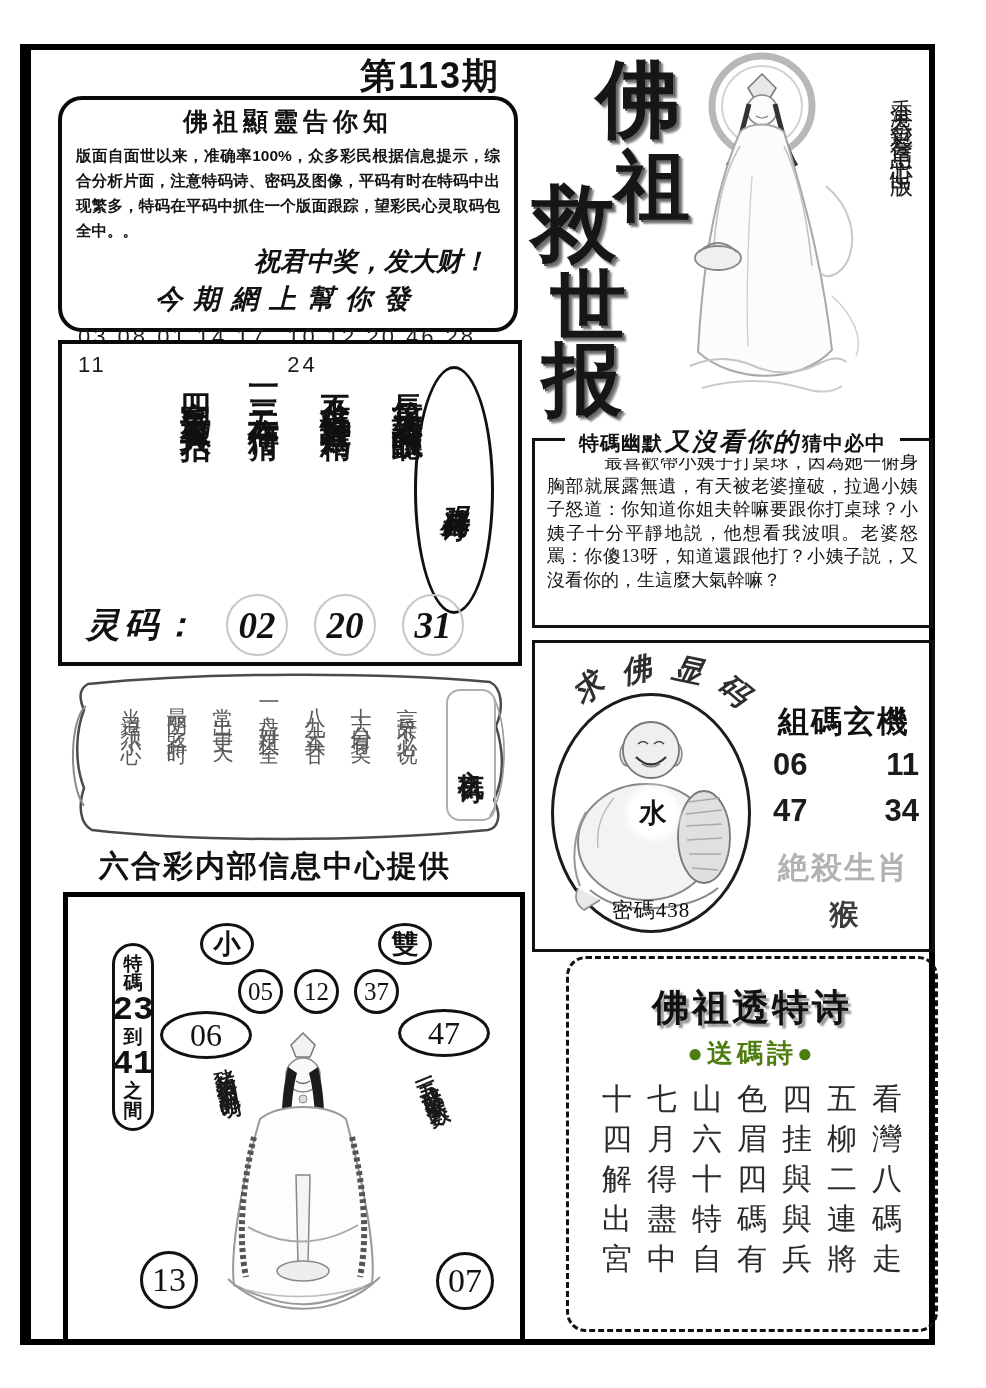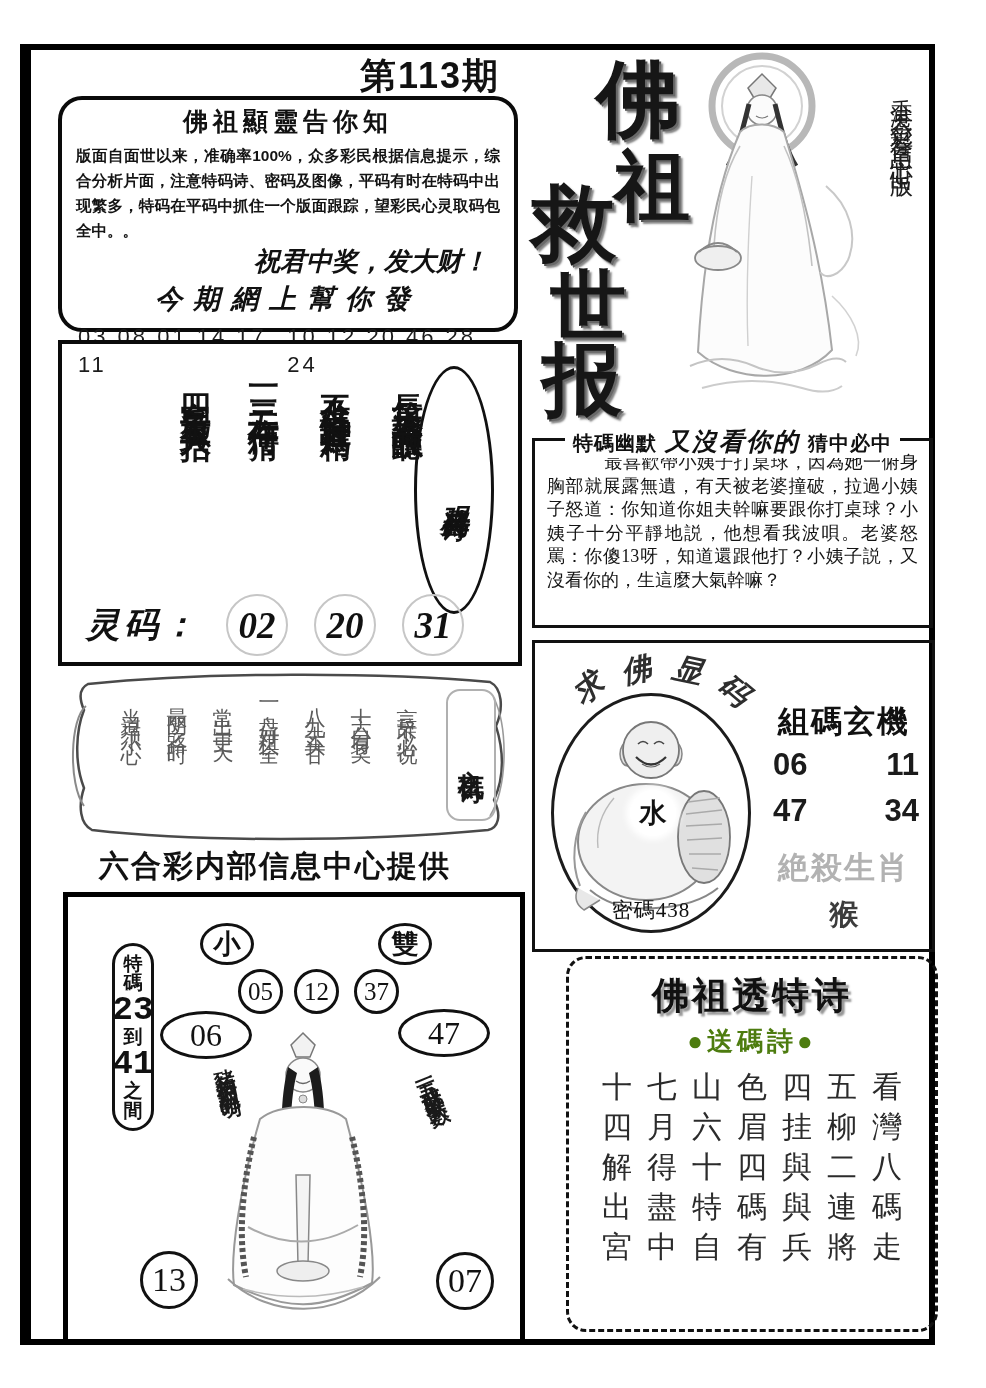--- a/index.html
+++ b/index.html
@@ -55,39 +55,39 @@
   .oval-num{position:absolute;width:92px;height:48px;border:3px solid #111;border-radius:50%;display:flex;align-items:center;justify-content:center;font-size:32px;box-sizing:border-box;}
   .circ-lg{position:absolute;width:58px;height:58px;border:3.5px solid #111;border-radius:50%;display:flex;align-items:center;justify-content:center;font-size:34px;box-sizing:border-box;}
   .diag{position:absolute;font-weight:bold;font-size:21px;letter-spacing:5px;color:#1a1a1a;line-height:1;}
 
   
   .mast{position:absolute;font-weight:bold;color:#161616;text-shadow:4px 4px 2px rgba(110,110,110,.85),2px 2px 0 #4c4c4c;line-height:1;}
   .publisher{left:886px;top:80px;height:330px;font-size:23px;letter-spacing:7px;color:#1d1d1d;}
 
   
   .joke-box{left:532px;top:438px;width:401px;height:190px;border:3px solid #111;box-sizing:border-box;}
-  .joke-title{position:absolute;top:-16px;left:30px;right:30px;background:#fff;display:flex;justify-content:center;align-items:baseline;gap:8px;white-space:nowrap;}
+  .joke-title{position:absolute;top:-16px;left:30px;right:30px;background:#fff;display:flex;justify-content:center;align-items:baseline;gap:2px;white-space:nowrap;}
   .joke-t1,.joke-t3{font-weight:bold;font-size:20px;letter-spacing:1px;}
   .joke-t2{font-weight:bold;font-style:italic;font-size:25px;letter-spacing:2px;}
   .joke-body{padding:10px 12px 0;font-size:18px;line-height:23.5px;text-align:justify;text-indent:3.2em;font-weight:500;color:#141414;}
 
   
   .buddha-box{left:532px;top:640px;width:403px;height:312px;border:3px solid #111;box-sizing:border-box;}
   .arc-ch{position:absolute;font-weight:bold;font-style:italic;font-size:30px;color:#2e2e2e;line-height:1;}
   .buddha-ellipse{position:absolute;left:16px;top:50px;width:200px;height:240px;border:3px solid #1c1c1c;border-radius:50%;box-sizing:border-box;}
   .water-badge{position:absolute;left:76px;top:94px;width:46px;height:46px;background:#fff;border-radius:50%;display:flex;align-items:center;justify-content:center;font-weight:bold;font-size:27px;box-shadow:0 0 6px 4px #fff;}
   .secret{position:absolute;bottom:6px;left:0;right:0;text-align:center;font-size:21px;letter-spacing:1px;}
   .group-title{position:absolute;left:222px;top:58px;width:174px;text-align:center;font-weight:bold;font-size:31px;letter-spacing:2px;}
   .group-row{position:absolute;left:238px;width:146px;display:flex;justify-content:space-between;font:600 31px "Liberation Sans","DejaVu Sans",sans-serif;color:#1b1b1b;}
   .kill-title{position:absolute;left:220px;top:204px;width:178px;text-align:center;font-weight:bold;font-size:31px;letter-spacing:2px;color:#b2b2b2;}
   .kill-animal{position:absolute;left:220px;top:252px;width:178px;text-align:center;font-weight:bold;font-size:29px;color:#3c3c3c;}
 
   
   .toute-box{left:566px;top:956px;width:372px;height:376px;border:3.5px dashed #111;border-radius:20px;box-sizing:border-box;}
-  .toute-title{margin-top:12px;text-align:center;font-weight:bold;font-size:37px;letter-spacing:3px;text-shadow:3px 3px 2px #949494;}
+  .toute-title{margin-top:24px;text-align:center;font-weight:bold;font-size:37px;letter-spacing:3px;text-shadow:3px 3px 2px #949494;}
   .toute-sub{text-align:center;font-weight:bold;font-size:26px;letter-spacing:4px;color:#4d7c0f;margin-top:3px;}
   .toute-rows{margin-top:8px;}
   .toute-row{text-align:center;font-size:30px;line-height:40px;letter-spacing:15px;color:#2b2b2b;white-space:nowrap;padding-left:15px;}
 </style>
 </head>
 <body>
 
 <div class="abs page-frame"></div>
 
 <div class="abs issue ctr">第113期</div>

